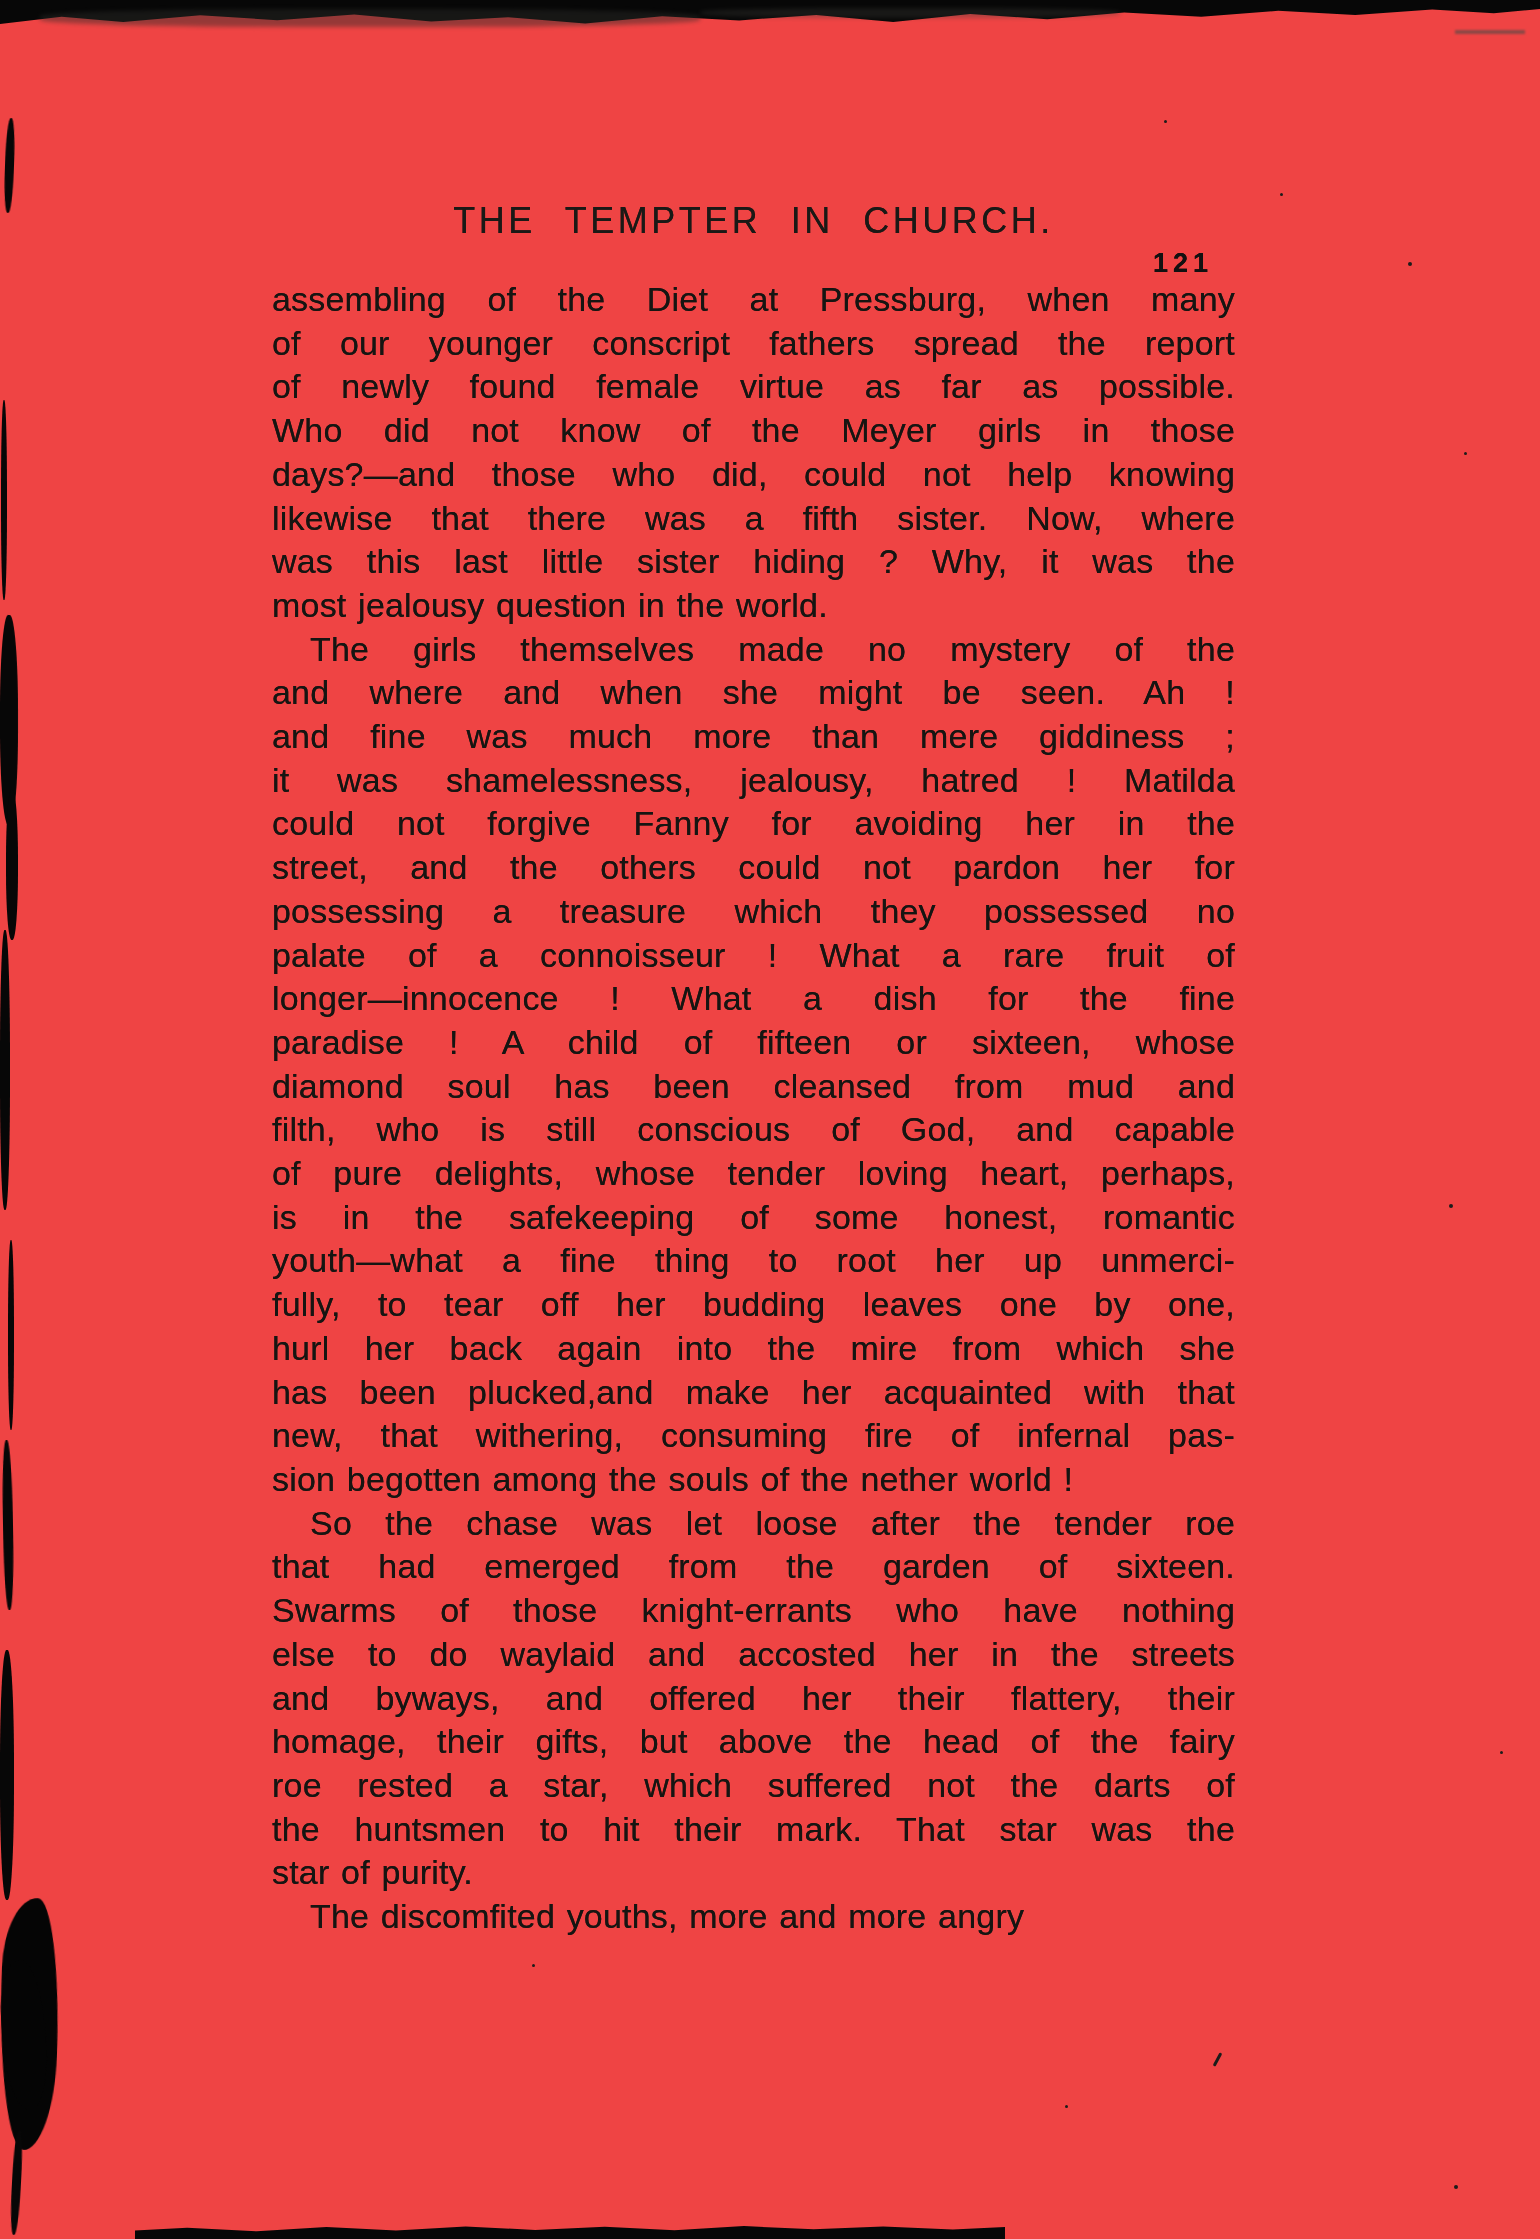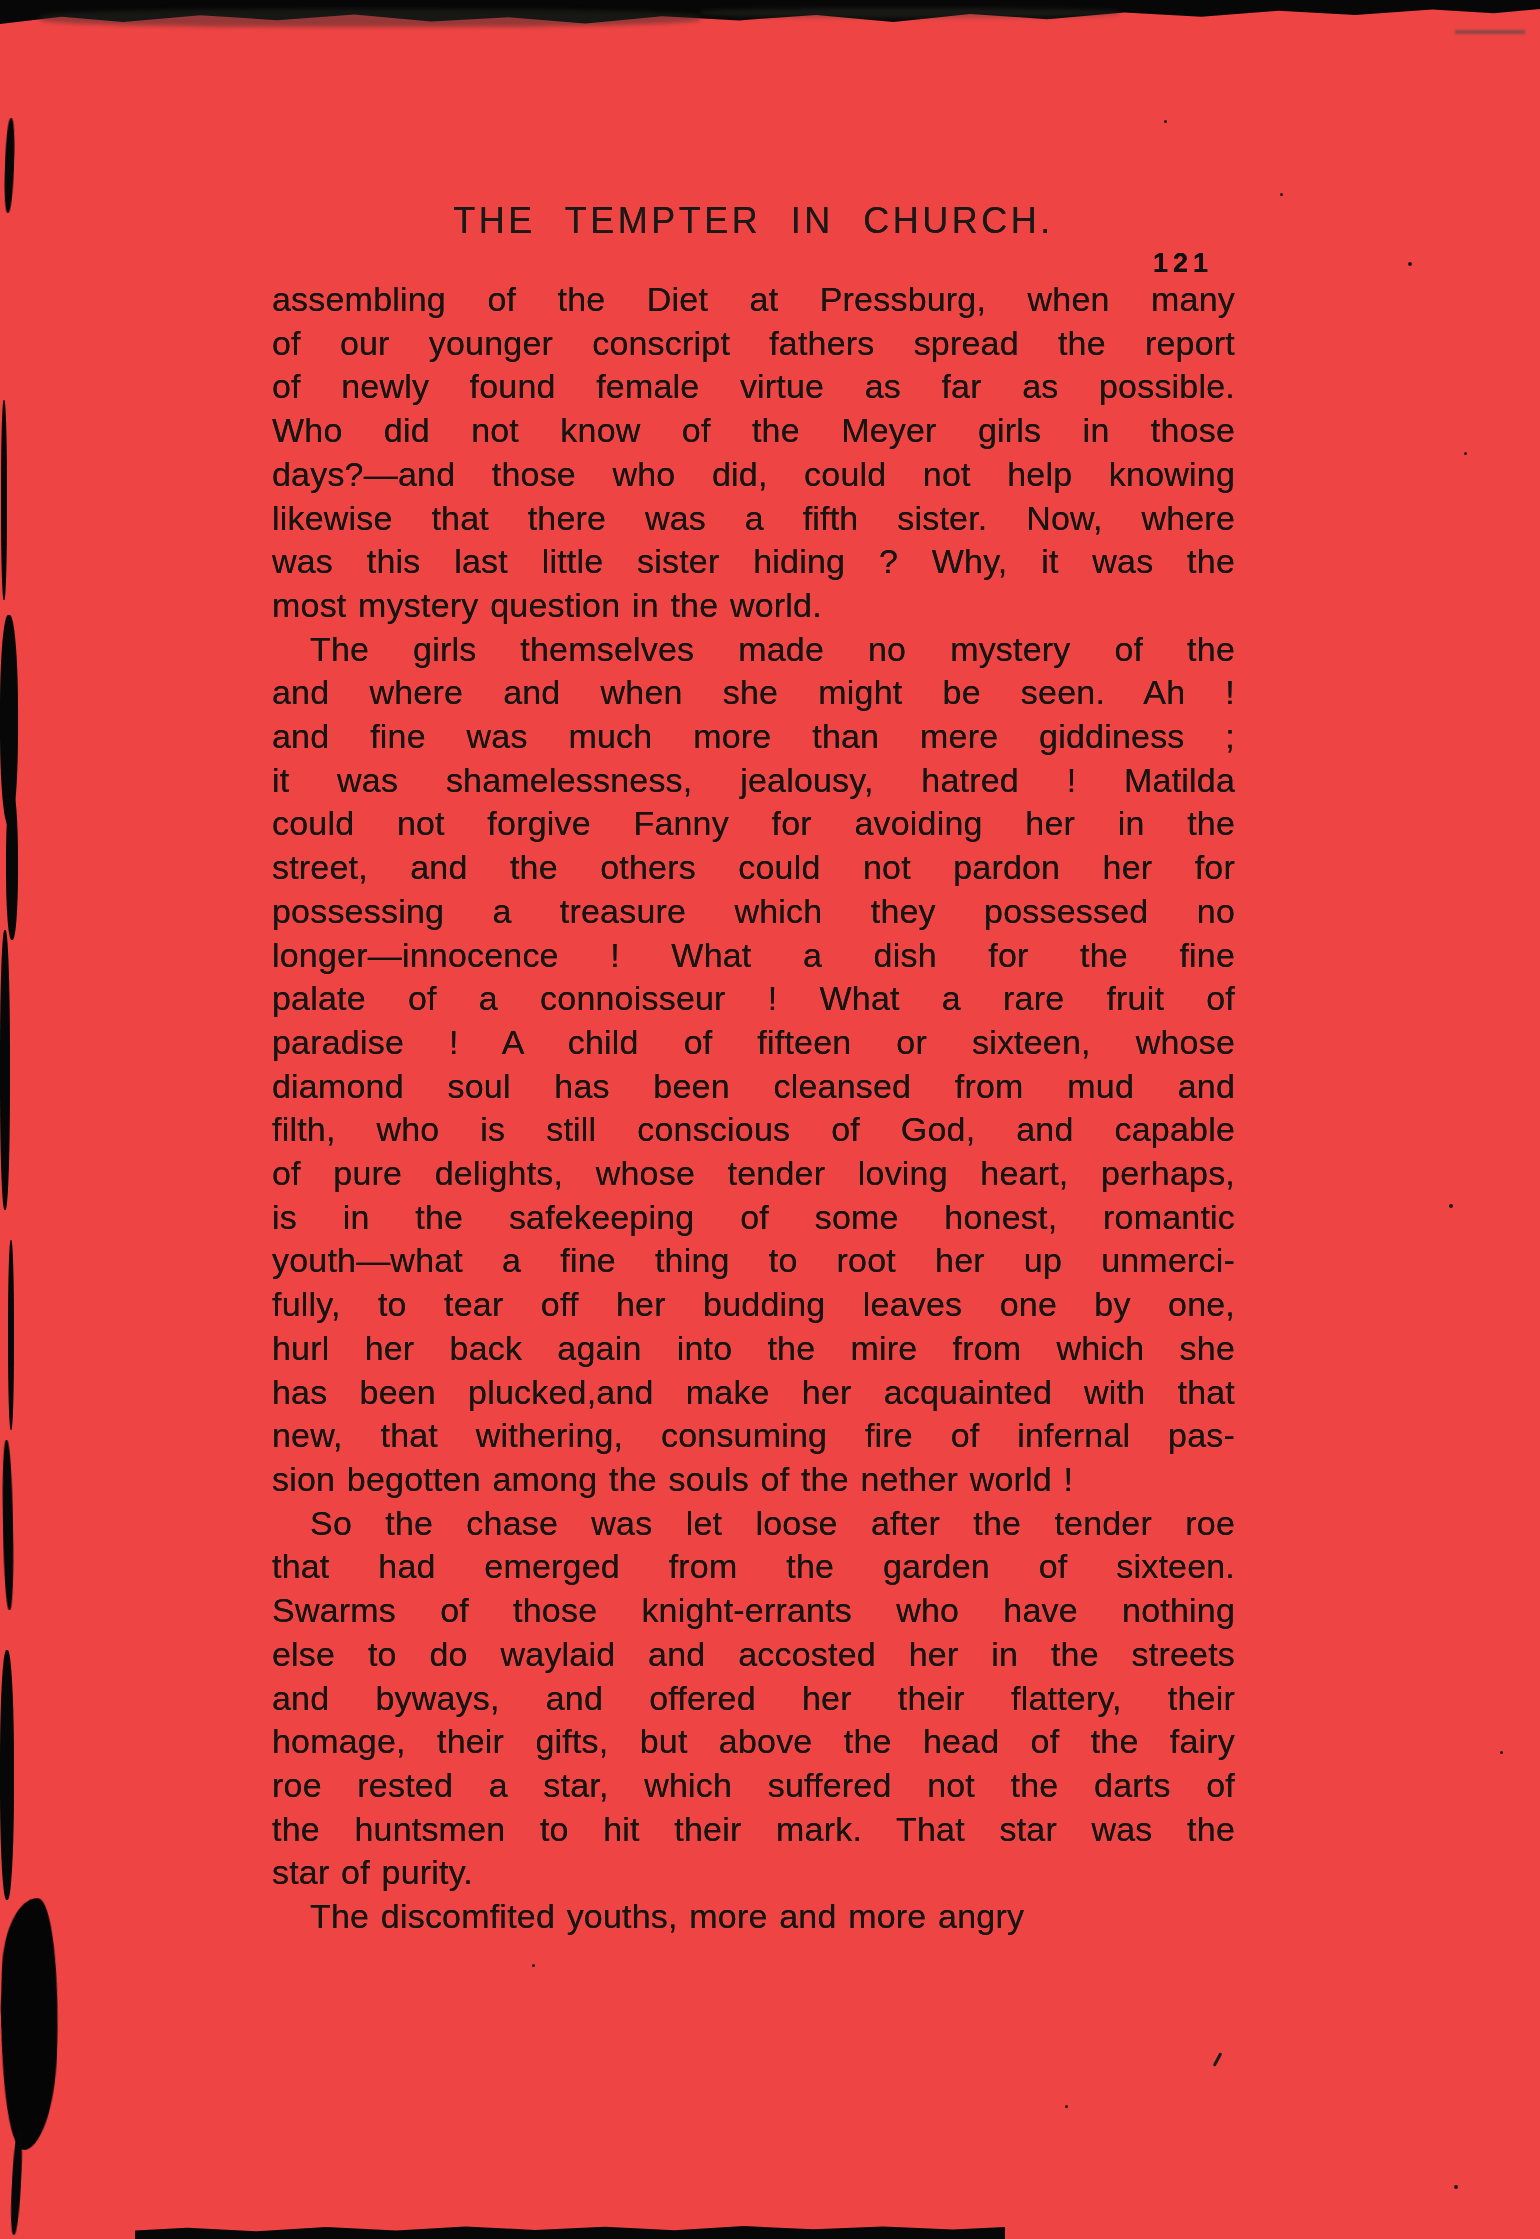--- a/index.html
+++ b/index.html
@@ -100,30 +100,30 @@
   </div>
 
   <div class="text-block">
       <div class="line">assembling of the Diet at Pressburg, when many</div>
       <div class="line">of our younger conscript fathers spread the report</div>
       <div class="line">of newly found female virtue as far as possible.</div>
       <div class="line">Who did not know of the Meyer girls in those</div>
       <div class="line">days?—and those who did, could not help knowing</div>
       <div class="line">likewise that there was a fifth sister. Now, where</div>
       <div class="line">was this last little sister hiding ? Why, it was the</div>
-      <div class="line last">most mystery question in the world.</div>
+      <div class="line last">most jealousy question in the world.</div>
       <div class="line indent">The girls themselves made no mystery of the</div>
       <div class="line">and where and when she might be seen. Ah !</div>
       <div class="line">and fine was much more than mere giddiness ;</div>
       <div class="line">it was shamelessness, jealousy, hatred ! Matilda</div>
       <div class="line">could not forgive Fanny for avoiding her in the</div>
       <div class="line">street, and the others could not pardon her for</div>
       <div class="line">possessing a treasure which they possessed no</div>
+      <div class="line">palate of a connoisseur ! What a rare fruit of</div>
       <div class="line">longer—innocence ! What a dish for the fine</div>
-      <div class="line">palate of a connoisseur ! What a rare fruit of</div>
       <div class="line">paradise ! A child of fifteen or sixteen, whose</div>
       <div class="line">diamond soul has been cleansed from mud and</div>
       <div class="line">filth, who is still conscious of God, and capable</div>
       <div class="line">of pure delights, whose tender loving heart, perhaps,</div>
       <div class="line">is in the safekeeping of some honest, romantic</div>
       <div class="line">youth—what a fine thing to root her up unmerci-</div>
       <div class="line">fully, to tear off her budding leaves one by one,</div>
       <div class="line">hurl her back again into the mire from which she</div>
       <div class="line">has been plucked,and make her acquainted with that</div>
       <div class="line">new, that withering, consuming fire of infernal pas-</div>

